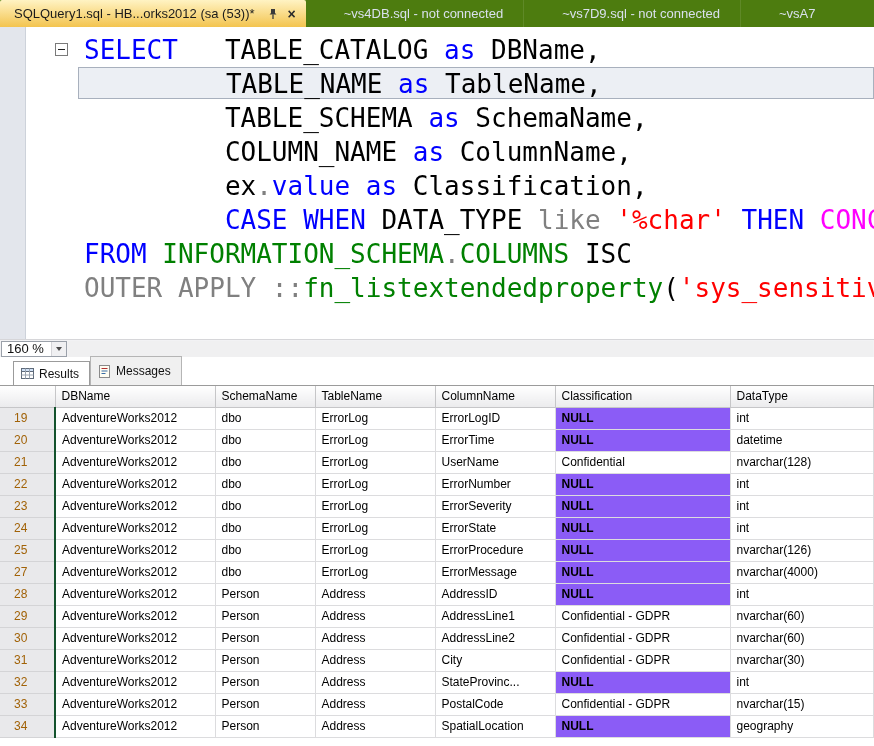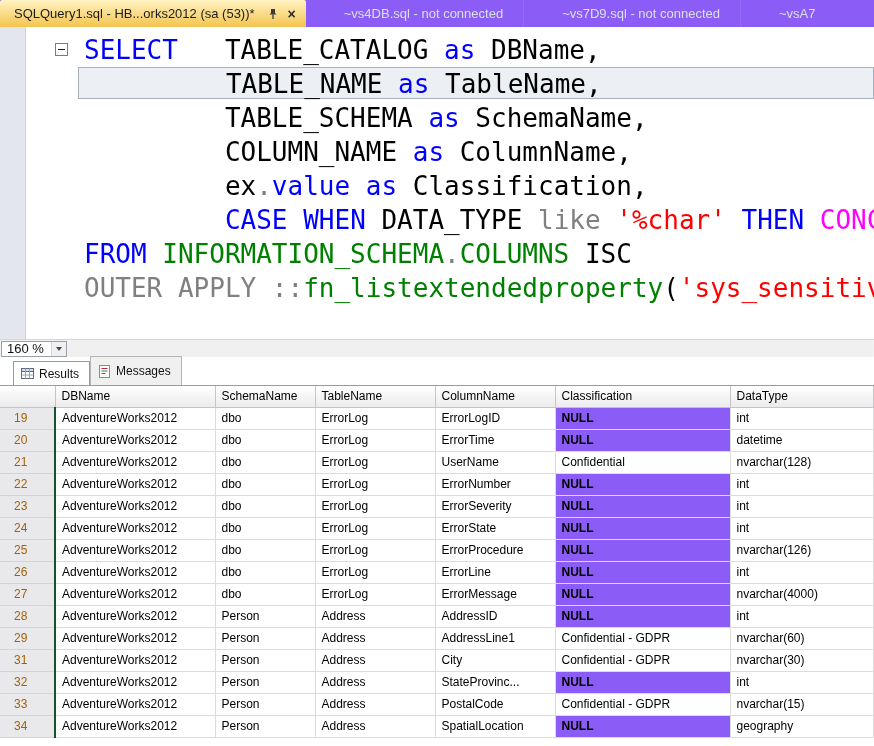--- a/index.html
+++ b/index.html
@@ -1,21 +1,21 @@
 <!DOCTYPE html>
 <html><head>
 <meta charset="utf-8">
 <style>
   * { box-sizing: border-box; margin: 0; padding: 0; }
   html, body { width: 874px; height: 746px; overflow: hidden; }
   body { font-family: "Liberation Sans", sans-serif; background: #fff; }
   .app { width: 874px; height: 746px; display: flex; flex-direction: column; }
 
   
-  .tabbar { height: 27px; flex: none; background: #8b5cf6; display: flex; overflow: hidden; text-align: right; }
+  .tabbar { height: 27px; flex: none; background: #4d7c0f; display: flex; overflow: hidden; text-align: right; }
   .tab { display: flex; align-items: center; padding: 0 20px; color: #d9e0ec; font-size: 13px;
          white-space: nowrap; cursor: default; }
   .tab:not(.active) { border-right: 1px solid rgba(255,255,255,0.10); padding-left: 38px; }
   .tab.active { background: linear-gradient(#fff3c3, #f3c44f); color: #1b1b1b;
                 border-radius: 2px 2px 0 0; padding: 0 10px 0 14px; }
   .tab.overflowing { flex: none; width: 220px; }
   .tab .pin { margin-left: 12px; display: inline-flex; align-items: center; }
   .tab .close { margin-left: 9px; font-size: 14px; font-weight: bold; color: #2c2c2c; line-height: 1; }
 
   
@@ -229,29 +229,20 @@
           <tr>
             <td class="rownum">25</td>
             <td>AdventureWorks2012</td>
             <td>dbo</td>
             <td>ErrorLog</td>
             <td>ErrorProcedure</td>
             <td class="nullc">NULL</td>
             <td>nvarchar(126)</td>
           </tr>
           <tr>
-            <td class="rownum">26</td>
-            <td>AdventureWorks2012</td>
-            <td>dbo</td>
-            <td>ErrorLog</td>
-            <td>ErrorLine</td>
-            <td class="nullc">NULL</td>
-            <td>int</td>
-          </tr>
-          <tr>
             <td class="rownum">27</td>
             <td>AdventureWorks2012</td>
             <td>dbo</td>
             <td>ErrorLog</td>
             <td>ErrorMessage</td>
             <td class="nullc">NULL</td>
             <td>nvarchar(4000)</td>
           </tr>
           <tr>
             <td class="rownum">28</td>
@@ -265,20 +256,29 @@
           <tr>
             <td class="rownum">29</td>
             <td>AdventureWorks2012</td>
             <td>Person</td>
             <td>Address</td>
             <td>AddressLine1</td>
             <td>Confidential - GDPR</td>
             <td>nvarchar(60)</td>
           </tr>
           <tr>
+            <td class="rownum">30</td>
+            <td>AdventureWorks2012</td>
+            <td>Person</td>
+            <td>Address</td>
+            <td>AddressLine2</td>
+            <td>Confidential - GDPR</td>
+            <td>nvarchar(60)</td>
+          </tr>
+          <tr>
             <td class="rownum">31</td>
             <td>AdventureWorks2012</td>
             <td>Person</td>
             <td>Address</td>
             <td>City</td>
             <td>Confidential - GDPR</td>
             <td>nvarchar(30)</td>
           </tr>
           <tr>
             <td class="rownum">32</td>

